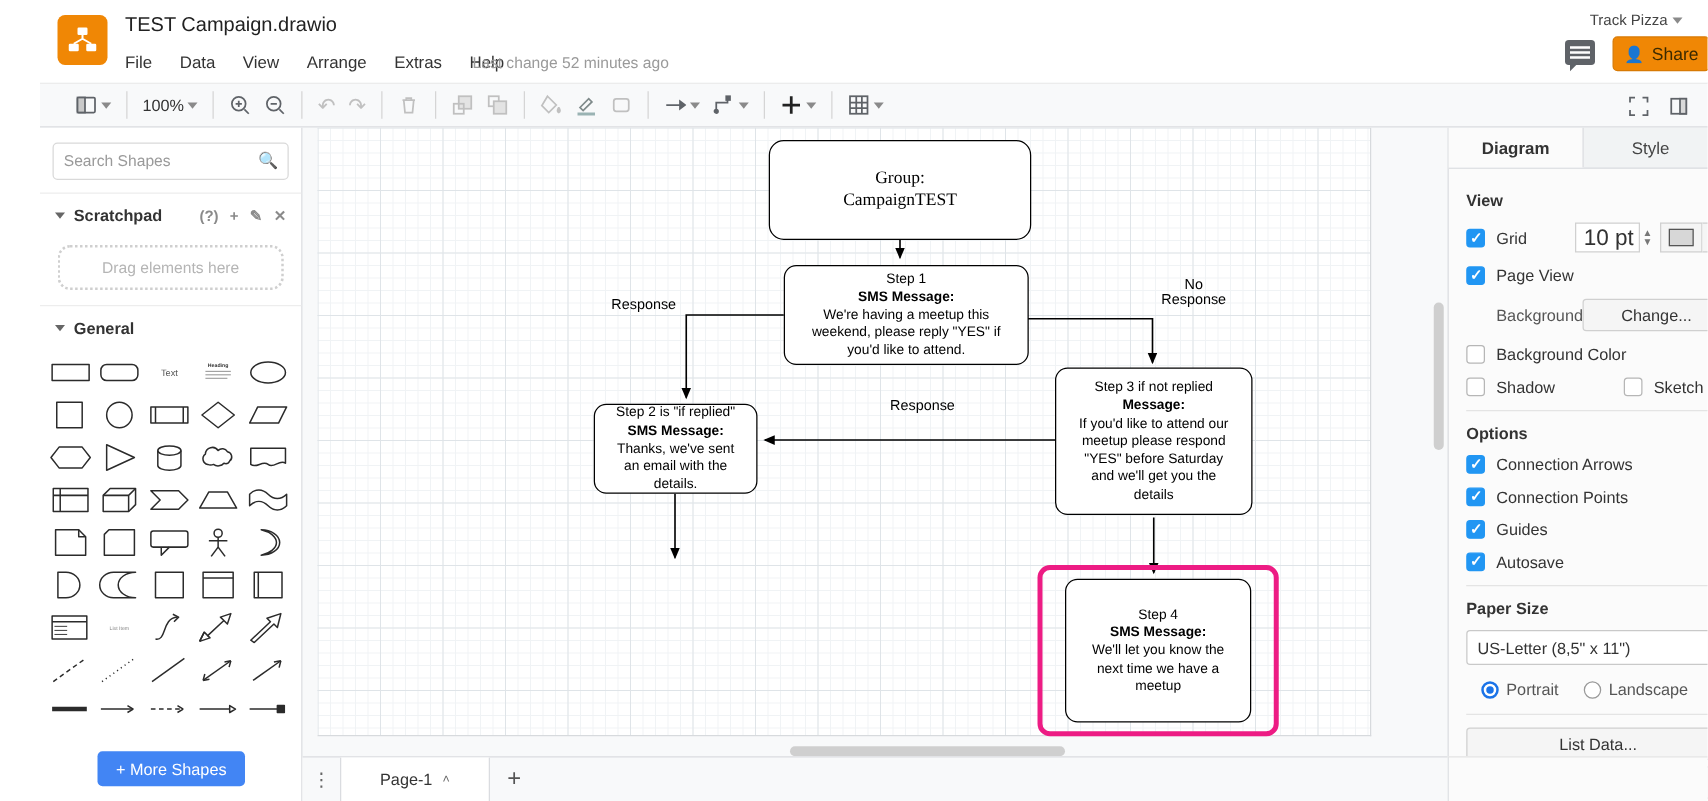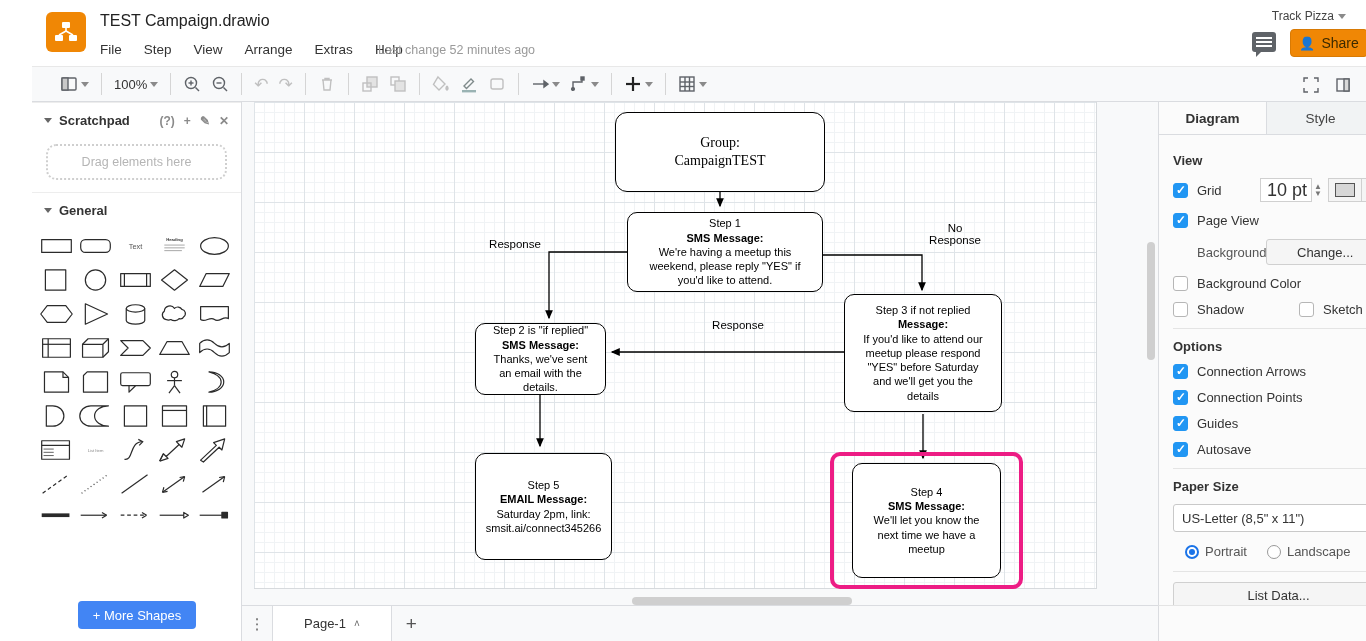--- a/index.html
+++ b/index.html
@@ -115,21 +115,21 @@
       <svg width="26" height="26" viewBox="0 0 26 26">
           <rect x="9" y="3" width="8" height="6" rx="1" fill="#fff"></rect>
           <rect x="2" y="16" width="8" height="6" rx="1" fill="#fff"></rect>
           <rect x="16" y="16" width="8" height="6" rx="1" fill="#fff"></rect>
           <path d="M13 9 V12 M13 12 L6 16 M13 12 L20 16" stroke="#fff" stroke-width="1.6" fill="none"></path>
         </svg>
     </div>
     <div class="doc-title">TEST Campaign.drawio</div>
     <div class="menubar">
       <span>File</span>
-      <span>Step</span>
+      <span>Data</span>
       <span>View</span>
       <span>Arrange</span>
       <span>Extras</span>
       <span>Help</span>
     </div>
     <div class="last-change">Last change 52 minutes ago</div>
     <div class="account">
       <span>Track Pizza</span>
       <span class="caret"></span>
     </div>
@@ -285,20 +285,24 @@
         </div>
       <div class="tb-btn">
           <svg viewBox="0 0 18 18">
             <path d="M4 10 L9 5 L14 10 M4 15 L9 10 L14 15"></path>
           </svg>
         </div>
     </div>
   </div>
 
   <div class="sidebar">
+    <div class="search-wrap">
+      <input class="search-input" placeholder="Search Shapes" style="">
+      <span class="search-icon">🔍</span>
+    </div>
     <div class="section-head">
       <span class="tri"></span>
       <span>Scratchpad</span>
       <span class="sp-tools">
         <span>(?)</span>
         <span>+</span>
         <span>✎</span>
         <span>✕</span>
       </span>
     </div>
@@ -608,25 +612,20 @@
       <b>SMS Message:</b>
       <div>Thanks, we've sent an email with the details.</div>
     </div>
 
     <div class="node" style="left:602px; top:192px; width:158px; height:118px;">
       <div>Step 3 if not replied</div>
       <b>Message:</b>
       <div>If you'd like to attend our meetup please respond "YES" before Saturday and we'll get you the details</div>
     </div>
 
-    <div class="node" style="left:233px; top:351px; width:137px; height:107px;">
-      <div>Step 5</div>
-      <b>EMAIL Message:</b>
-      <div>Saturday 2pm, link: smsit.ai/connect345266</div>
-    </div>
 
     <div class="node" style="left:610px; top:361px; width:149px; height:115px;">
       <div>Step 4</div>
       <b>SMS Message:</b>
       <div>We'll let you know the next time we have a meetup</div>
     </div>
 
     <div class="edge-label" style="left:238px; top:136px; width:70px;">Response</div>
     <div class="edge-label" style="left:677px; top:120px; width:72px;">
       <div>No</div>

